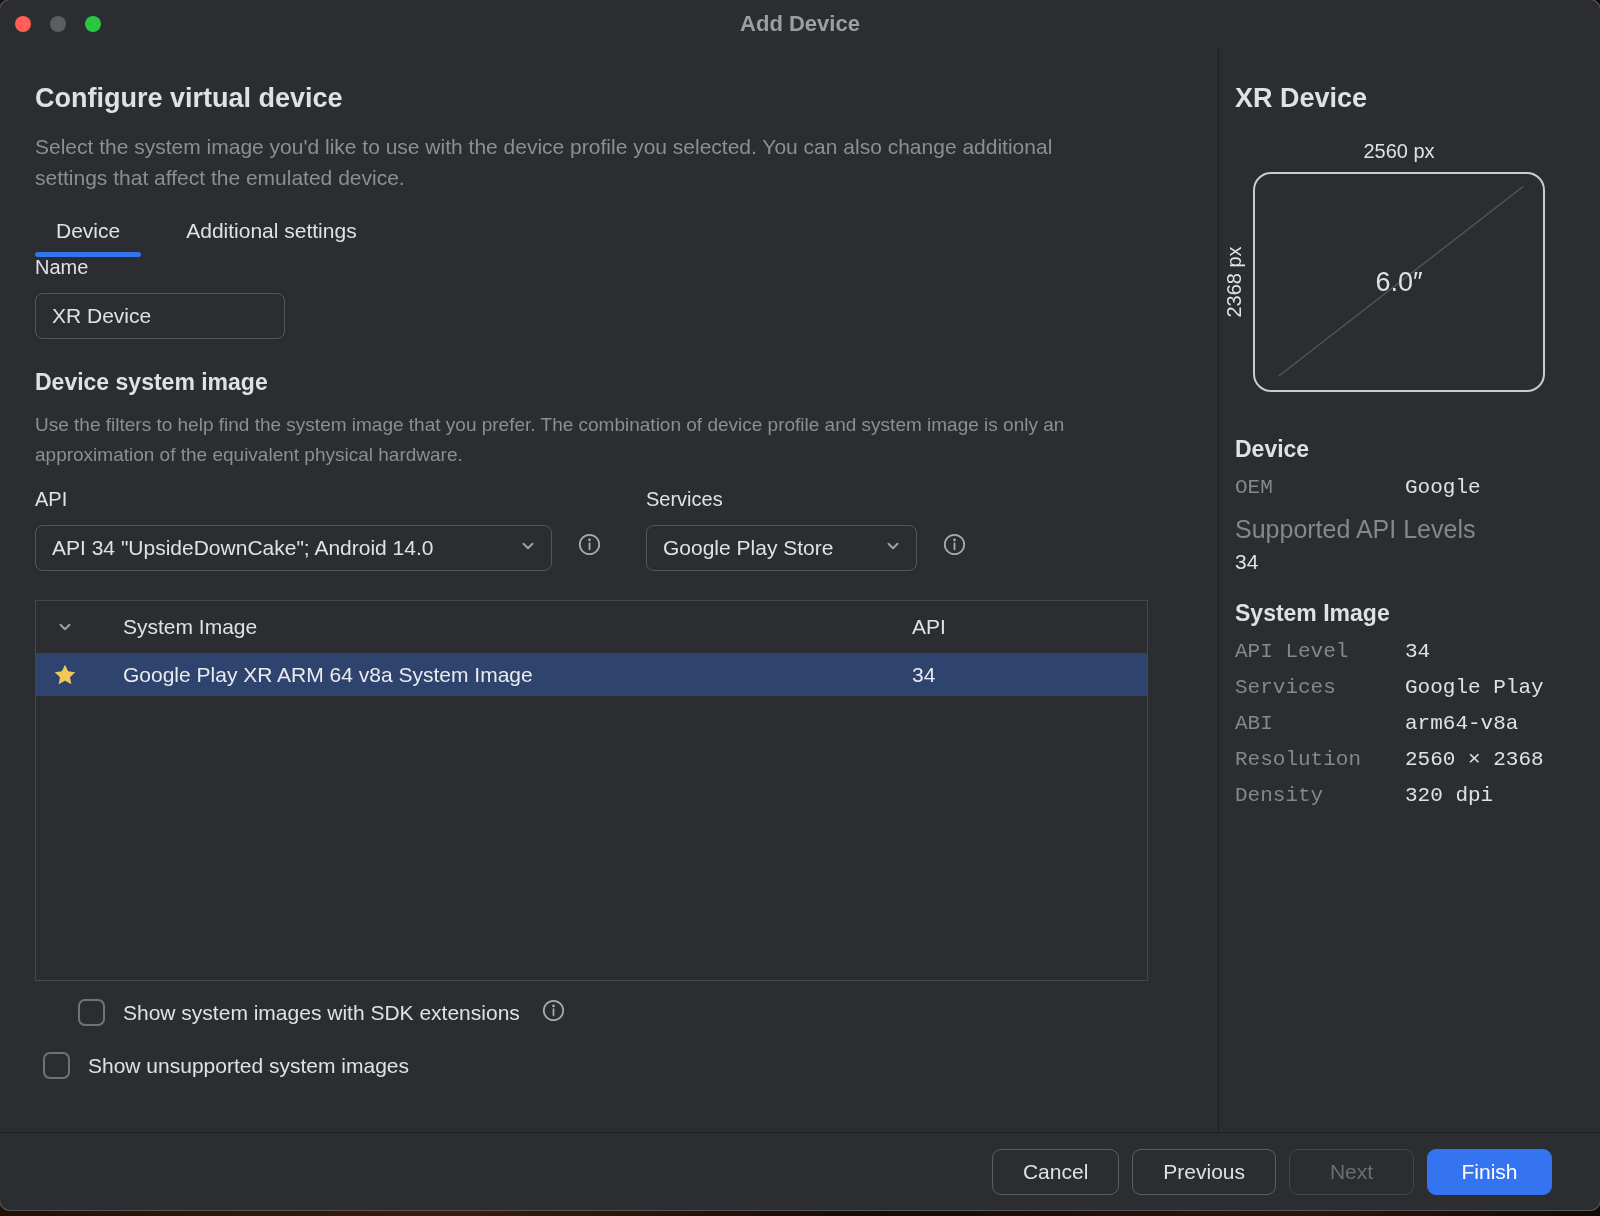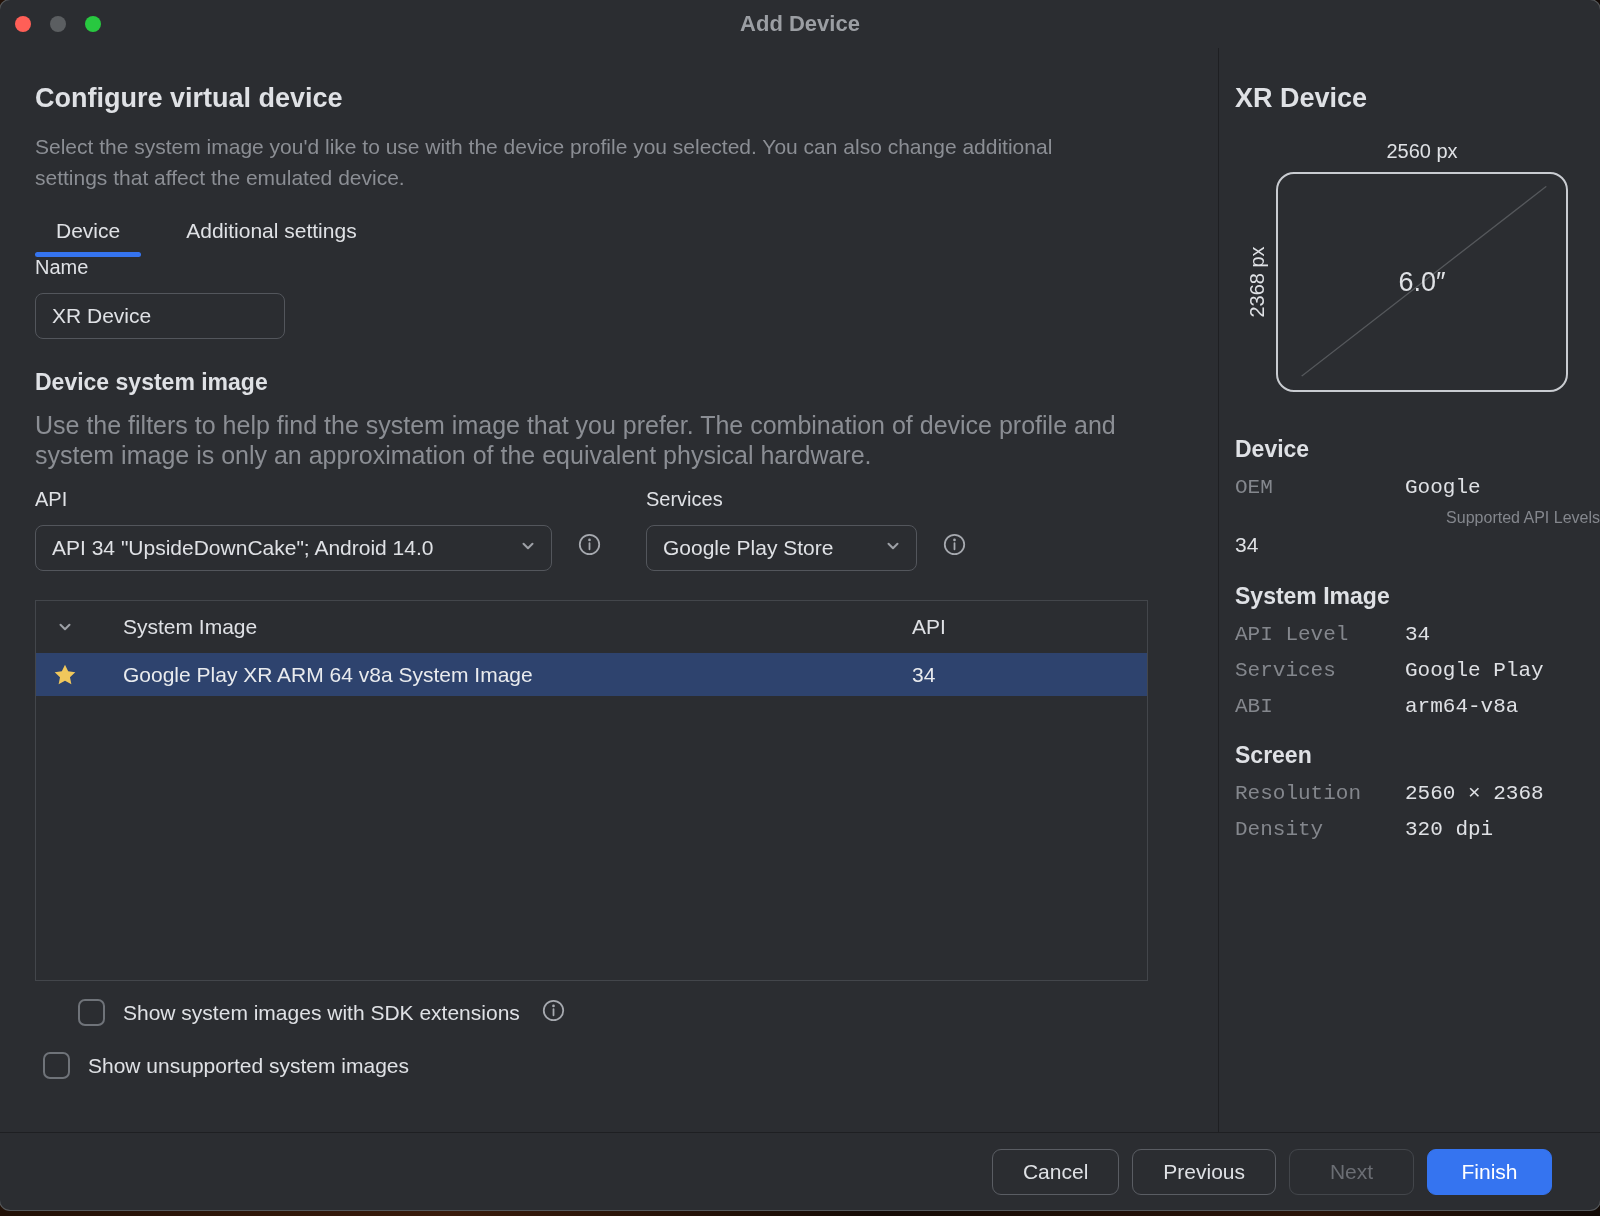--- a/index.html
+++ b/index.html
@@ -42,21 +42,21 @@
   .tabs{ margin-top:26px; display:flex; gap:24px; }
   .tab{ position:relative; padding:0 21px 13px; font-size:21px; color:var(--text); cursor:default; }
   .tab.active::after{ content:""; position:absolute; left:0; right:0; bottom:-1px; height:5px; border-radius:3px; background:var(--accent-blue); }
   .field-label{ font-size:20px; color:var(--text); }
   .name-input{
     display:block; margin-top:14px; width:250px; height:46px; border-radius:8px;
     border:1px solid var(--border); background:transparent; color:var(--text);
     font-size:21px; padding:0 16px; font-family:inherit; outline:none;
   }
   .section-title{ margin-top:30px; font-size:23px; font-weight:700; color:var(--text); }
-  .section-desc{ margin-top:14px; width:1085px; font-size:25px; line-height:30px; color:var(--muted); }
+  .section-desc{ margin-top:14px; width:1085px; font-size:19px; line-height:30px; color:var(--muted); }
 
   .filters{ margin-top:18px; display:flex; align-items:flex-end; }
   .filter-label{ font-size:20px; color:var(--text); margin-bottom:14px; }
   .dropdown{
     height:46px; border:1px solid var(--border); border-radius:8px;
     display:flex; align-items:center; justify-content:space-between;
     padding:0 14px 0 16px; font-size:21px; color:var(--text); cursor:default;
   }
   .filter-api .dropdown{ width:517px; }
   .filter-services{ margin-left:45px; }
@@ -76,36 +76,36 @@
 
   .checkbox-row{ display:flex; align-items:center; margin-left:7px; }
   .checkbox-row.first{ margin-top:18px;padding-left:36px; }
   .checkbox-row.second{ margin-top:26px;margin-left:8px; }
   .checkbox{ width:27px; height:27px; border:2px solid #6F7379; border-radius:7px; margin-right:18px; flex:0 0 27px; cursor:default; }
   .checkbox-label{ font-size:21px; color:var(--text); }
   .checkbox-row .info-btn{ margin:0 0 0 22px; }
 
   
   .panel-title{ margin-top:35px; font-size:27px; font-weight:700; color:var(--text); }
-  .diagram{ margin-top:26px; margin-left:41px; width:292px; }
+  .diagram{ margin-top:26px; margin-left:18px; width:292px; }
   .diagram-top-label{ text-align:center; font-size:20px; color:var(--text); margin-bottom:9px; }
   .screen-rect{ position:relative; width:292px; height:220px; border:2px solid #C9CCD1; border-radius:18px; }
   .screen-rect svg.diag{ position:absolute; inset:0; width:100%; height:100%; }
   .diag-line{ stroke:#55585C; stroke-width:1.5; }
   .diag-label{ position:absolute; left:50%; top:50%; transform:translate(-50%,-50%); font-size:27px; color:var(--text); }
   .diagram-left-label{ position:absolute; left:-21px; top:50%; transform:translate(-50%,-50%) rotate(-90deg); white-space:nowrap; font-size:20px; color:var(--text); }
 
   .detail-section h3{ font-size:23px; font-weight:700; color:var(--text); }
   .sec-device h3{ margin-top:44px; }
   .sec-sysimg h3{ margin-top:26px; }
   .sec-screen h3{ margin-top:24px; }
   .detail-row{ display:flex; margin-top:13px; font-size:21px;font-family:Liberation Mono, monospace; }
   .detail-row .lbl{ width:170px; color:var(--label-gray); flex:0 0 170px; }
   .detail-row .val{ color:var(--text); }
-  .stacked-lbl{ margin-top:10px; font-size:16px; color:var(--label-gray);text-align:right; }
+  .stacked-lbl{ margin-top:16px; font-size:25px; color:var(--label-gray); }
   .stacked-val{ margin-top:6px; font-size:21px; color:var(--text); }
 
   
   .footer{ flex:0 0 78px; border-top:1px solid var(--divider); display:flex; align-items:center; justify-content:flex-end; gap:13px; padding-right:48px; }
   .btn{
     height:46px; min-width:125px; padding:0 30px; border-radius:9px;
     border:1px solid #5A5D63; background:transparent; color:var(--text);
     font-size:21px; font-family:inherit; cursor:default;
   }
   .btn.prev{ min-width:140px; }
@@ -253,21 +253,20 @@
           <span class="lbl">Services</span>
           <span class="val">Google Play</span>
         </div>
         <div class="detail-row">
           <span class="lbl">ABI</span>
           <span class="val">arm64-v8a</span>
         </div>
       </div>
 
       <div class="detail-section sec-screen">
-        <h3>Screen</h3>
         <div class="detail-row">
           <span class="lbl">Resolution</span>
           <span class="val">2560 × 2368</span>
         </div>
         <div class="detail-row">
           <span class="lbl">Density</span>
           <span class="val">320 dpi</span>
         </div>
       </div>
     </div>

